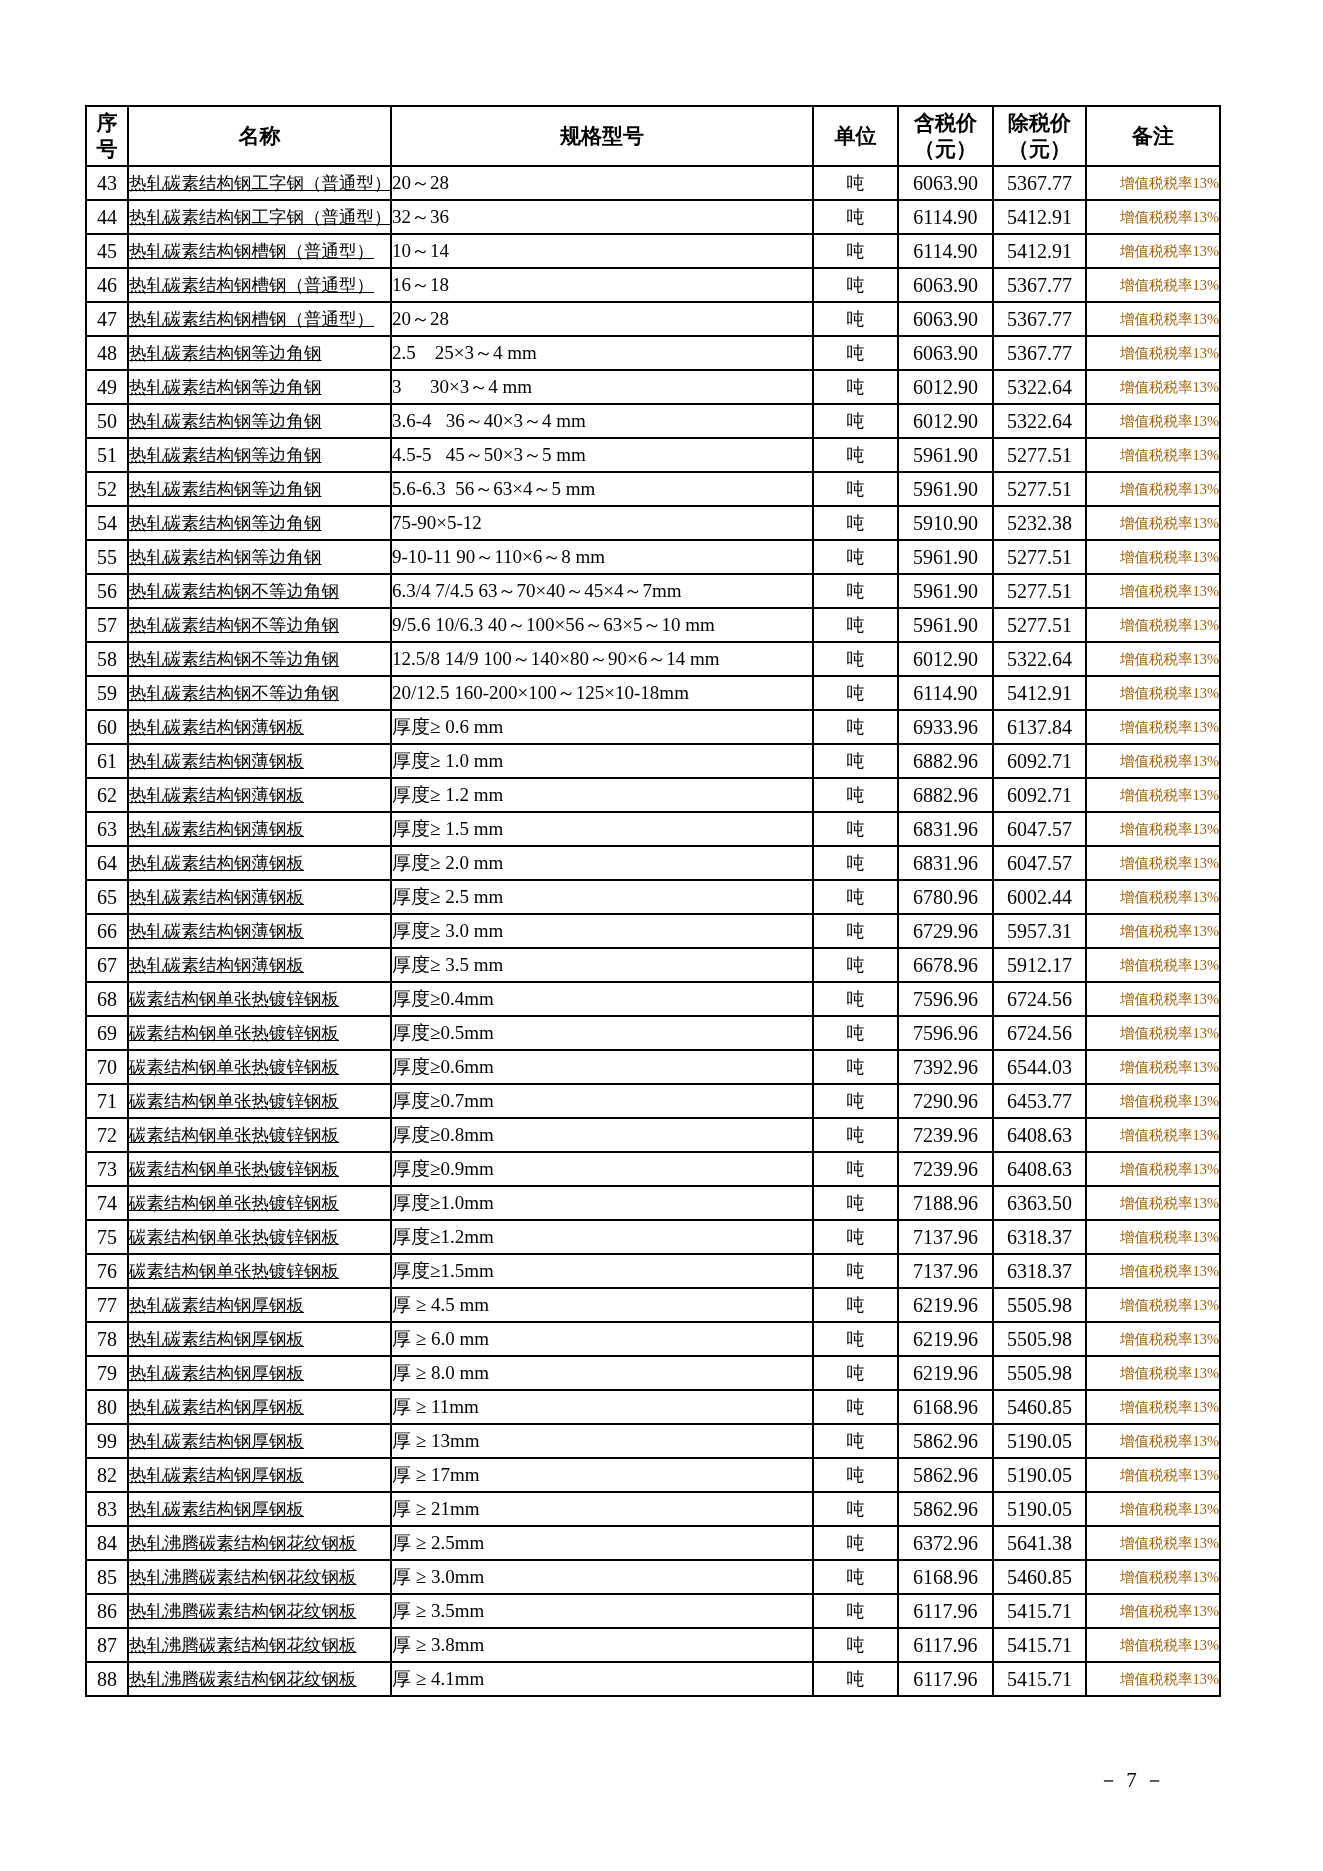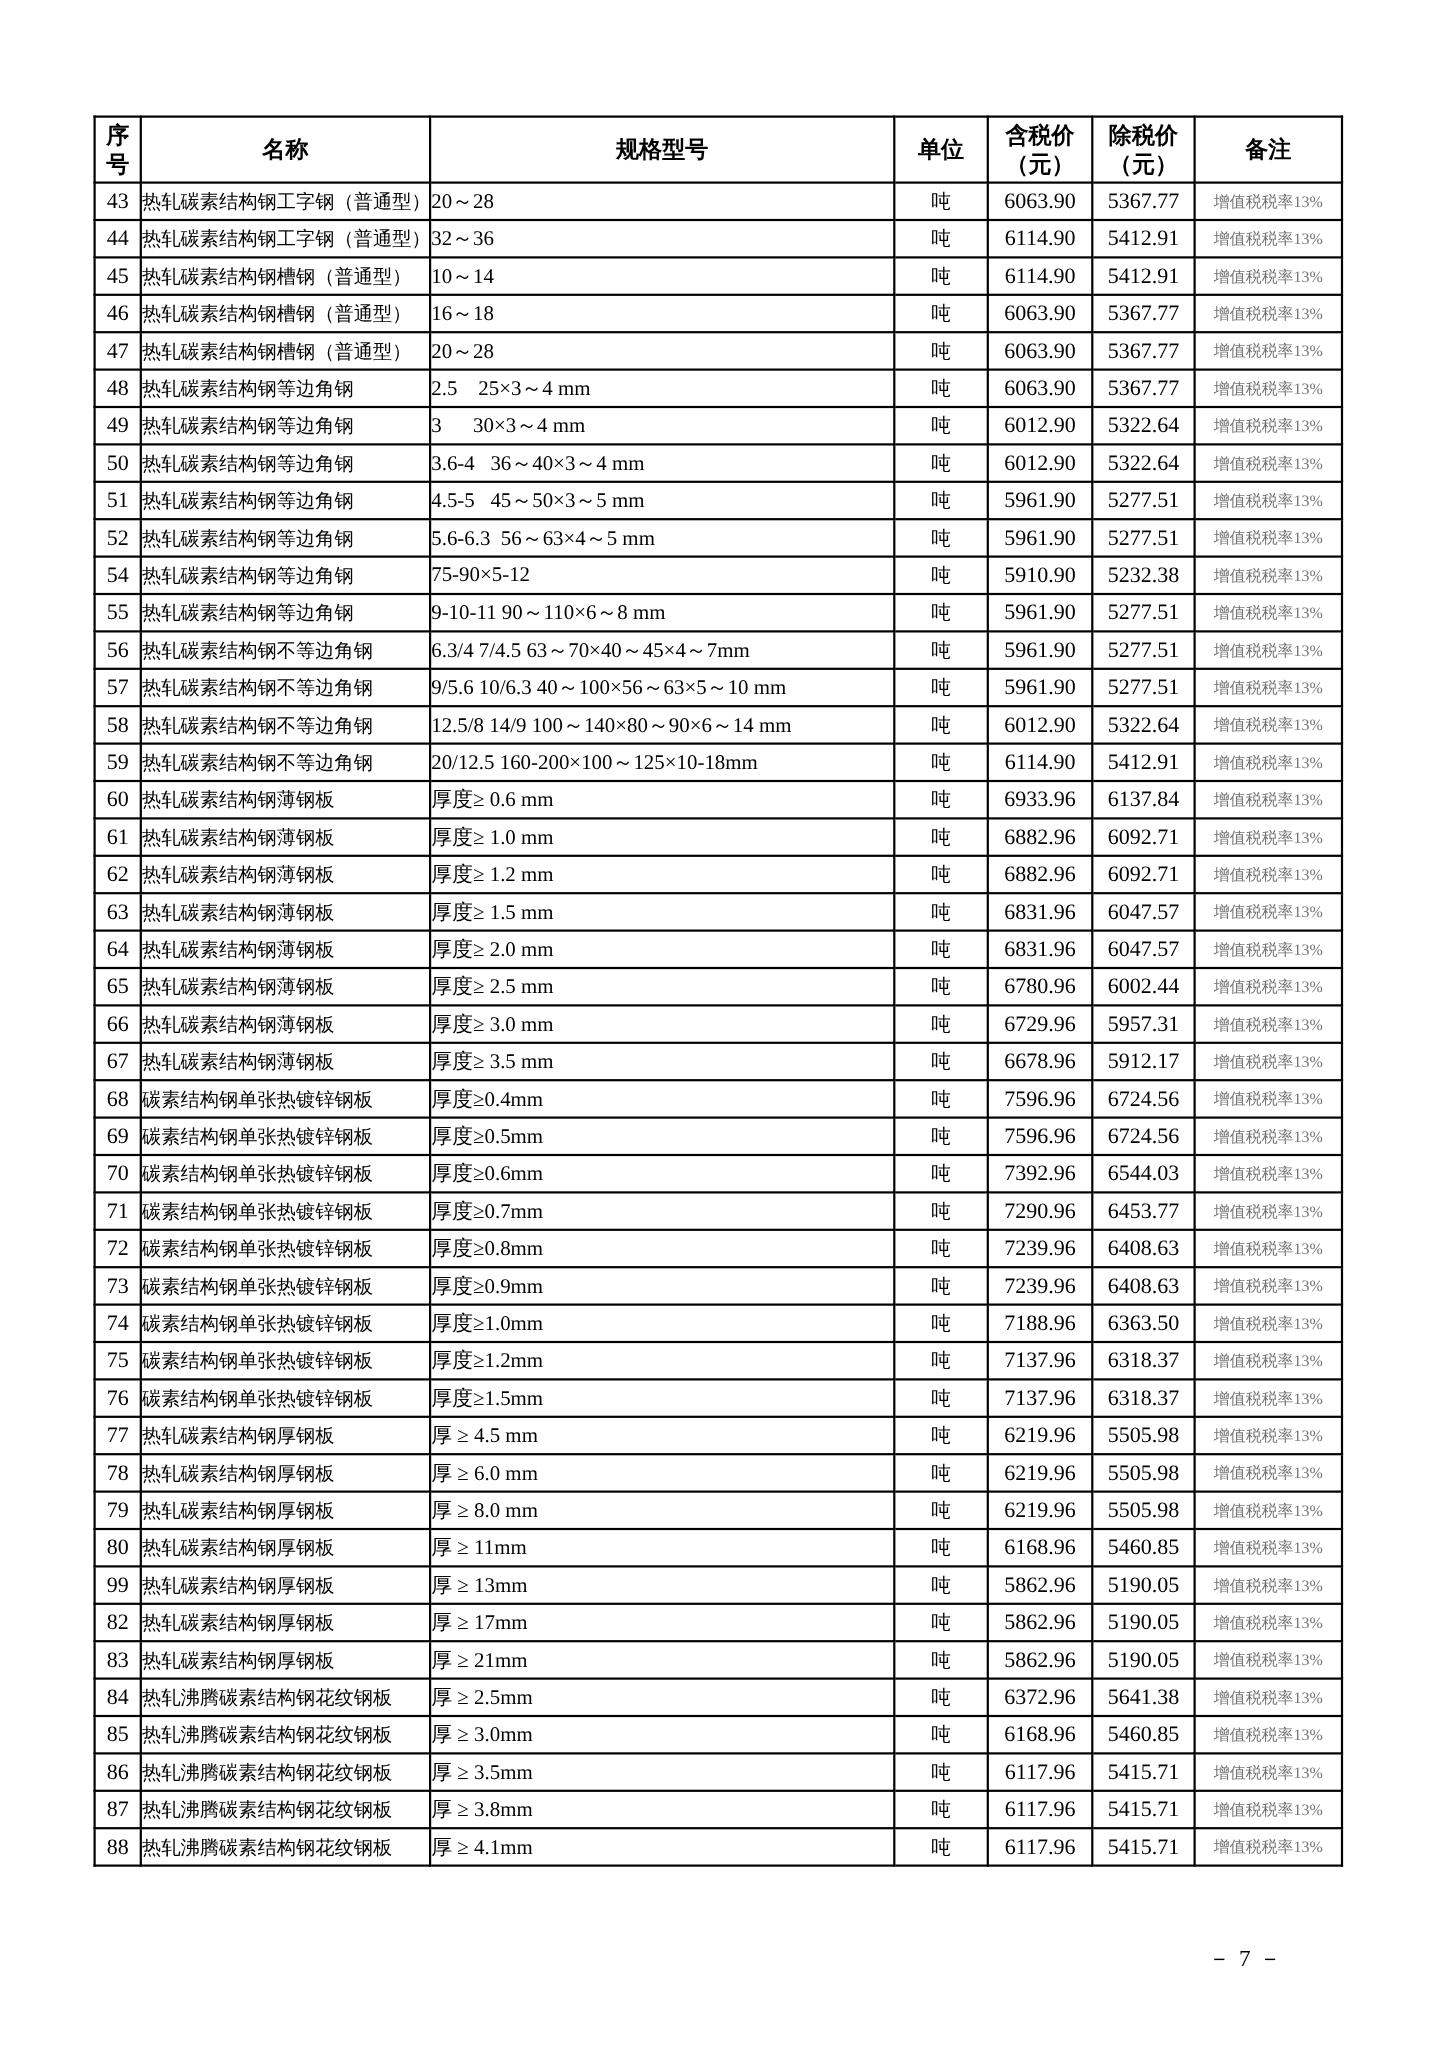--- a/index.html
+++ b/index.html
@@ -14,25 +14,25 @@
   }
   table.price th, table.price td {
     border:2px solid #000; padding:0; overflow:hidden; vertical-align:middle;
   }
   thead th {
     font-weight:bold; font-size:21px; text-align:center;
     white-space:pre-line; line-height:1.25; height:58px;
   }
   tbody tr { height:34px; }
   td.c-idx  { text-align:center; font-size:20px; }
-  td.c-name { text-align:left; font-size:17.5px; padding-left:3px; white-space:nowrap; }
+  td.c-name { text-align:left; font-size:17.5px; padding-left:3px; white-space:nowrap;text-decoration:underline; }
   td.c-spec { text-align:left; font-size:19px; padding-left:4px; white-space:pre; }
   td.c-unit { text-align:center; font-size:18px; }
   td.c-p1, td.c-p2 { text-align:center; font-size:20px; }
-  td.c-rem  { text-align:center; font-size:14.5px; padding-left:5px; white-space:nowrap; color:#737373; }
+  td.c-rem  { text-align:right; font-size:14.5px; padding-left:5px; white-space:nowrap; color:#a16207; }
   .page-number {
     position:absolute; left:1072px; top:1766px; width:120px;
     font-size:21px; text-align:center; letter-spacing:1px;
   }
 </style>
 </head>
 <body>
 
 <div class="page">
 

